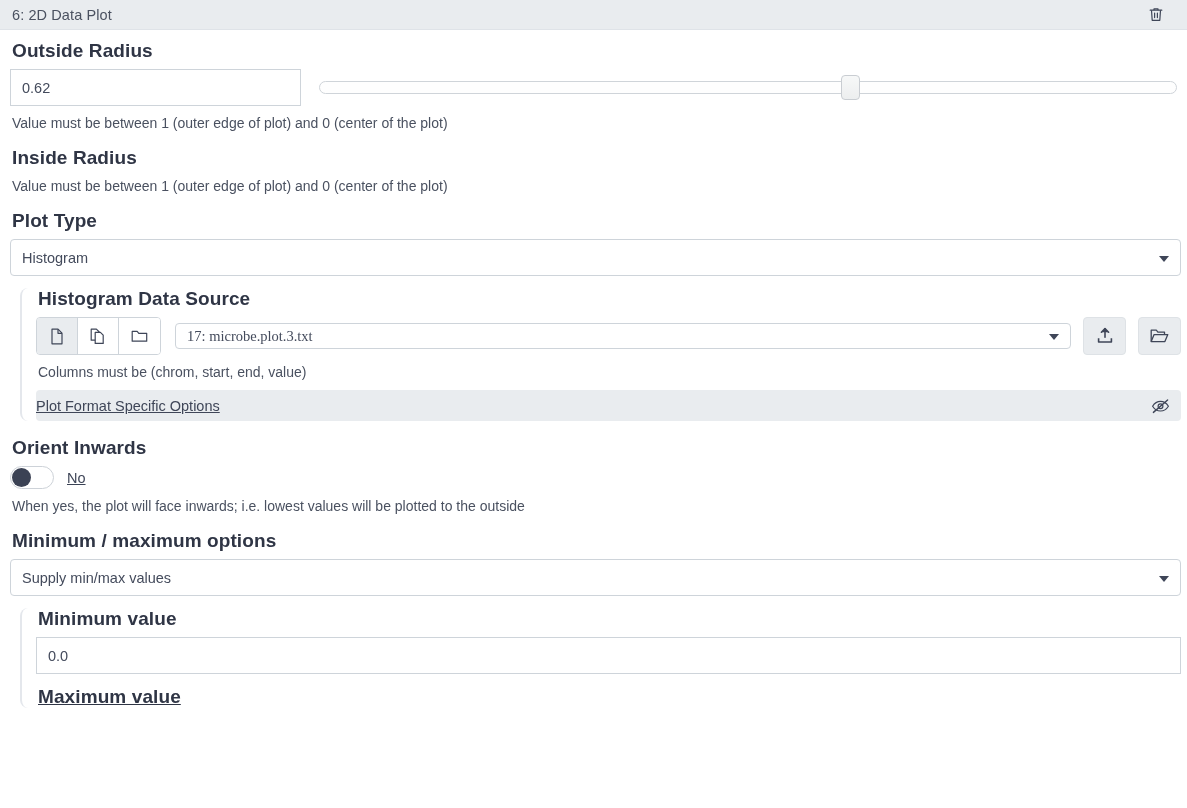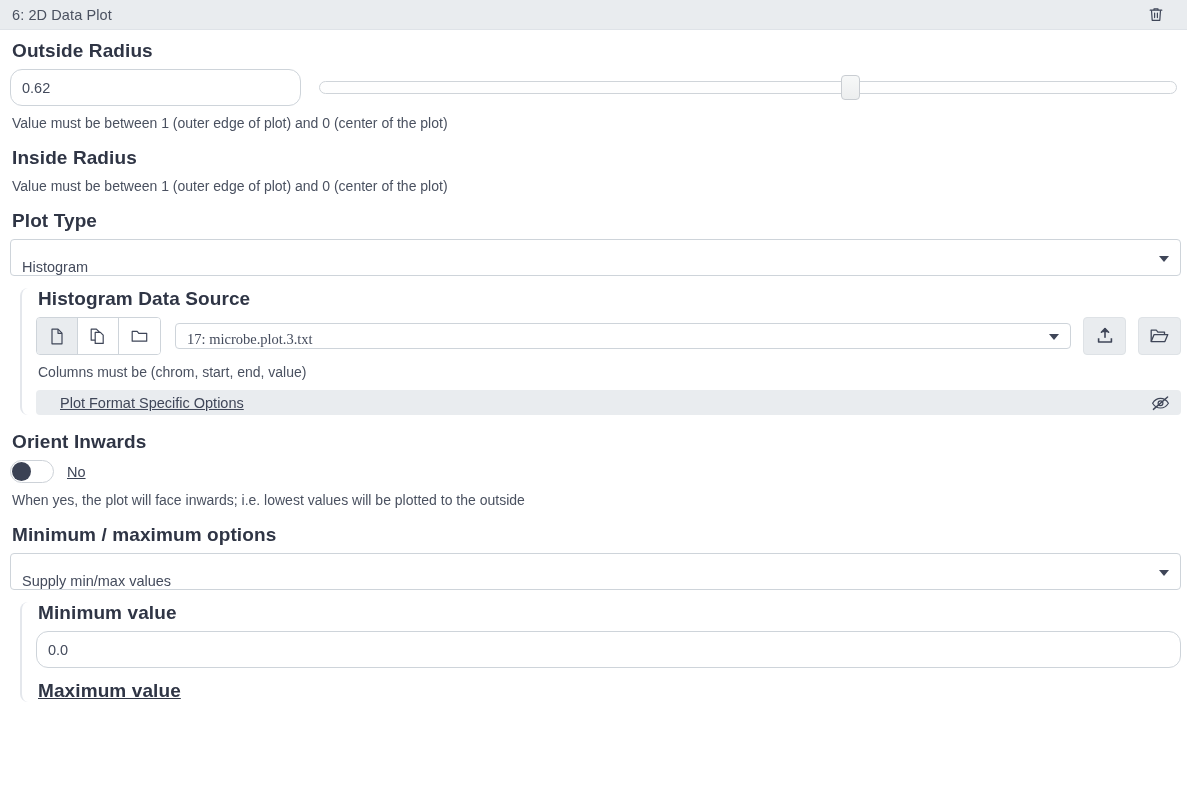--- a/index.html
+++ b/index.html
@@ -53,21 +53,21 @@
 
   
   .row {
     display: flex;
     align-items: center;
     gap: 18px;
   }
   .txt-input {
     height: 37px;
     border: 1px solid #ced4da;
-    border-radius: 12px;
+    border-radius: 0;
     background: #fff;
     font-size: 14.5px;
     color: #444b5c;
     padding: 0 11px;
     font-family: "Liberation Sans", sans-serif;
     outline: none;
   }
   .narrow { width: 291px; flex: none; }
 
   
@@ -100,21 +100,21 @@
   }
 
   
   .select {
     position: relative;
     height: 37px;
     border: 1px solid #ced4da;
     border-radius: 4px;
     background: #fff;
     display: flex;
-    align-items: flex-end;
+    align-items: center;
     padding: 0 34px 0 11px;
     font-size: 14.5px;
     color: #444b5c;
     width: 100%;
   }
   .select .caret {
     position: absolute;
     right: 11px; top: 50%;
     margin-top: -2px;
     width: 0; height: 0;
@@ -176,25 +176,25 @@
     align-items: center;
     justify-content: center;
     cursor: pointer;
     flex: none;
   }
 
   
   .collapse-bar {
     margin-top: 10px;
     background: #e9ecef;
-    height: 25px;
+    height: 31px;
     display: flex;
     align-items: center;
     justify-content: space-between;
-    padding: 0 10px 0 24px;
+    padding: 0 10px 0 0;
     border-radius: 4px;
   }
   .collapse-link {
     font-size: 14.5px;
     color: #3f4658;
     text-decoration: underline;
     cursor: pointer;
   }
   .eye-btn {
     width: 22px; height: 22px;

